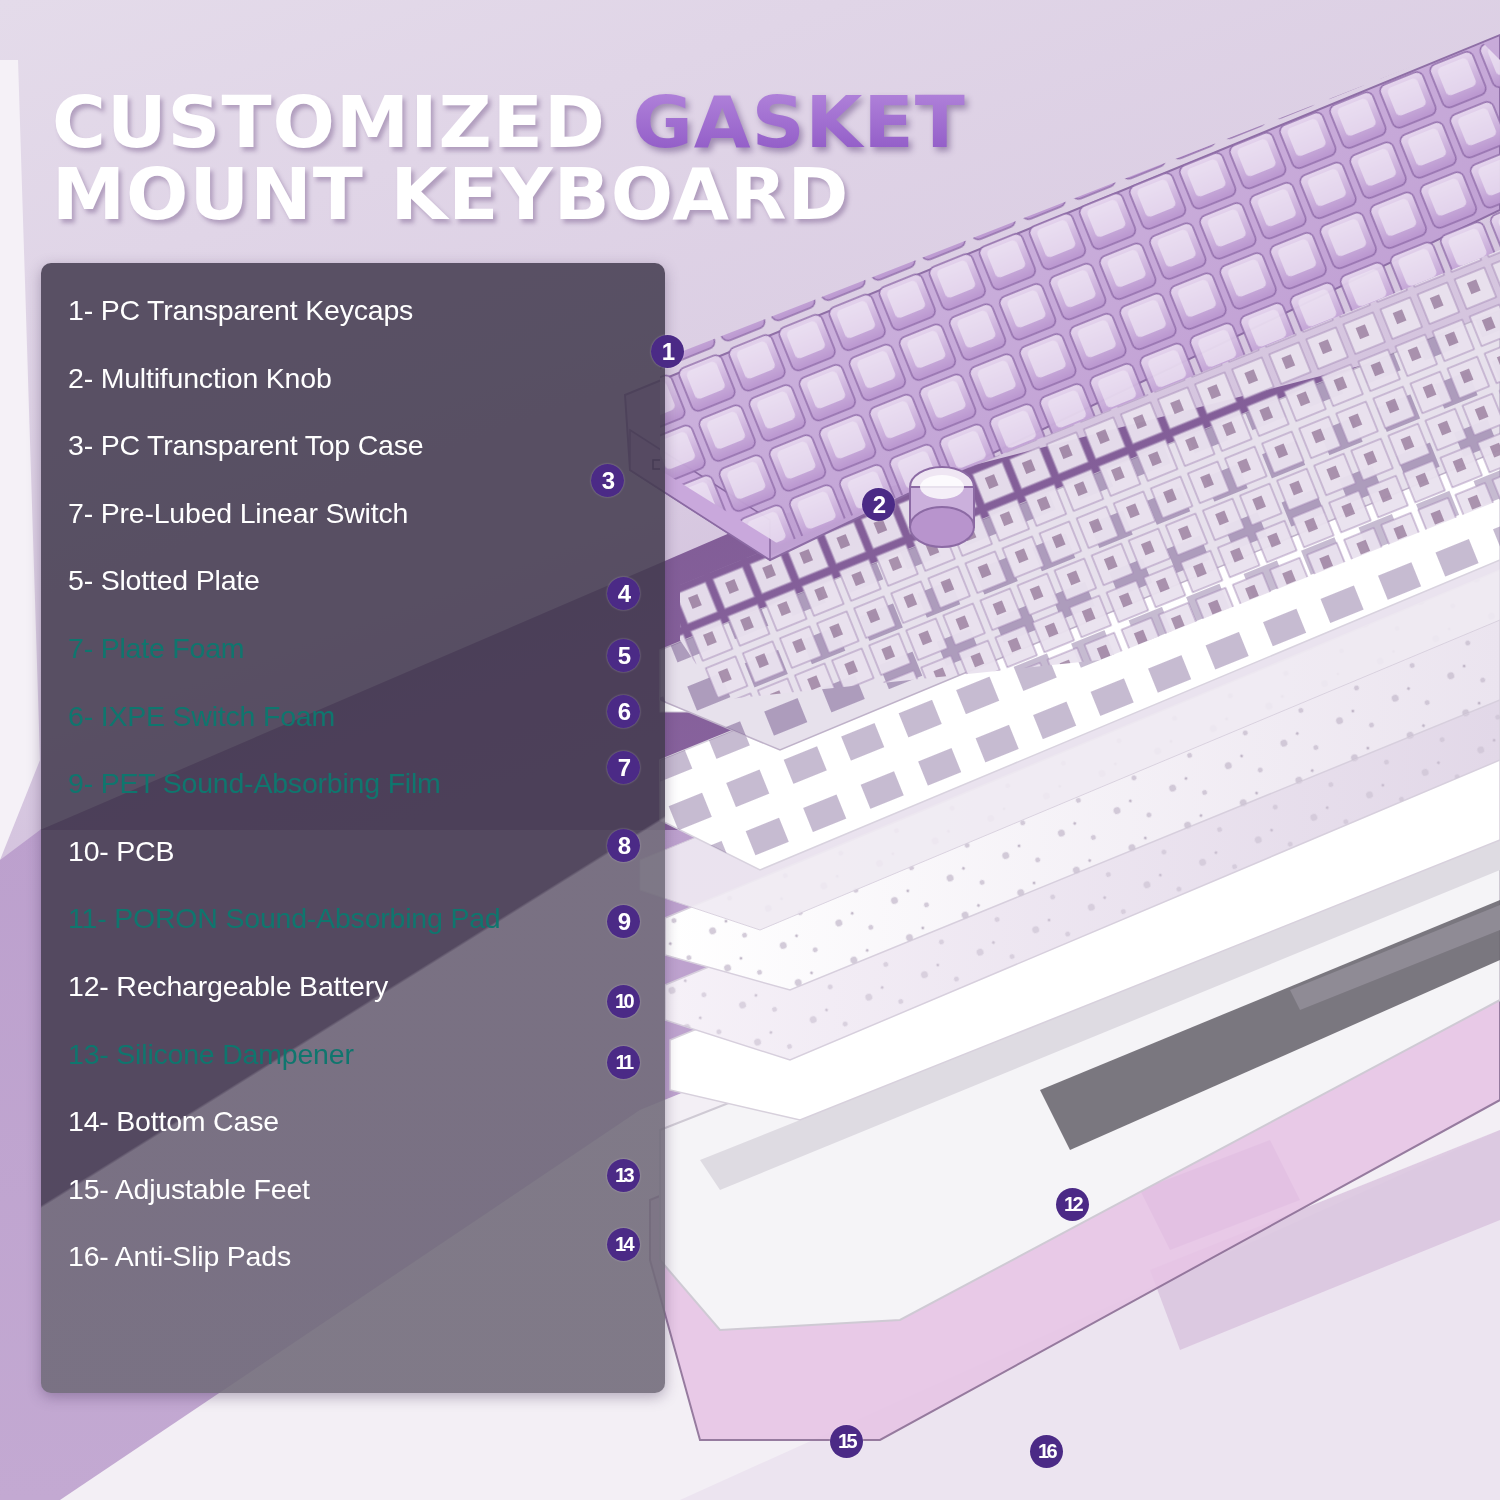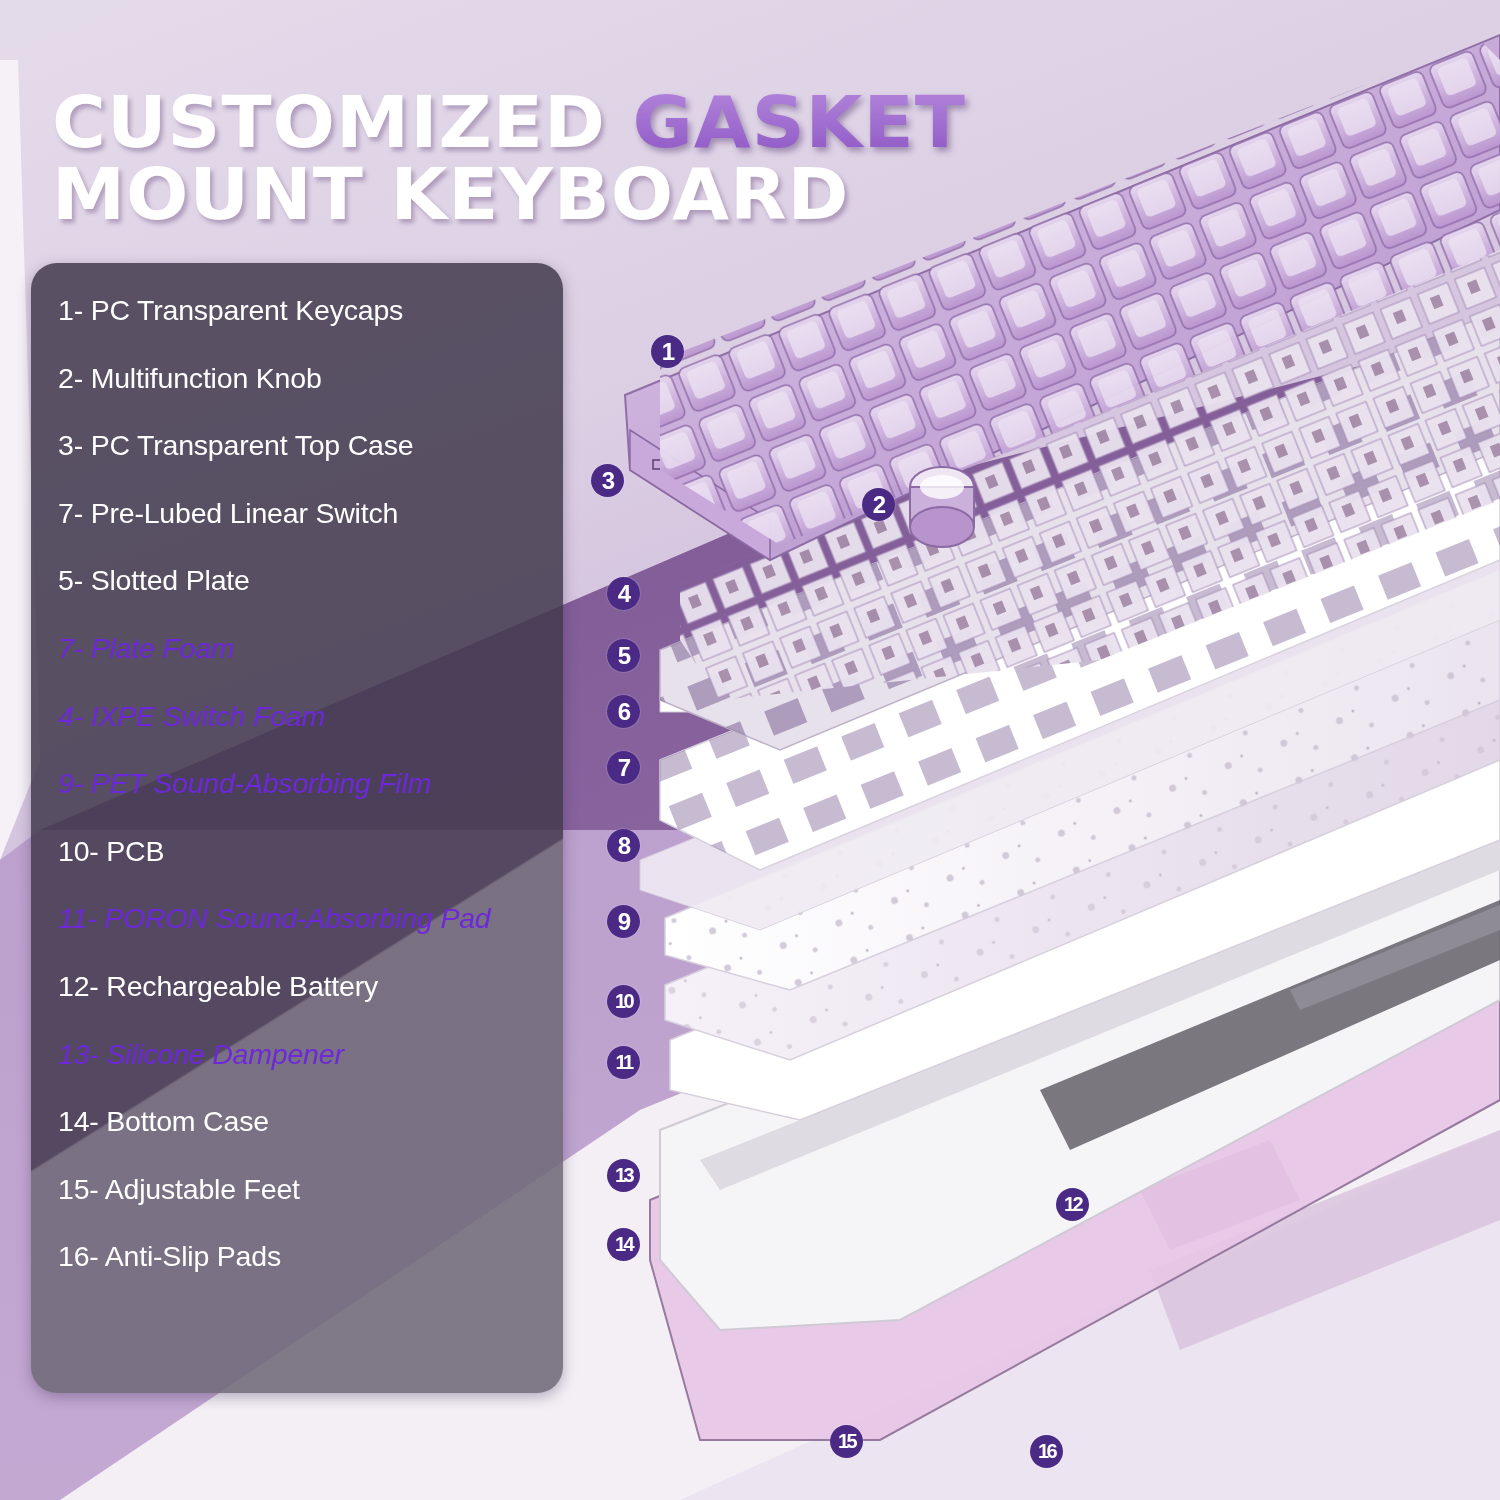--- a/index.html
+++ b/index.html
@@ -26,39 +26,39 @@
   }
   .title .line { display: block; height: 72px; }
   .title .accent {
     background: linear-gradient(180deg, #b689dd 0%, #8c55c4 100%);
     -webkit-background-clip: text; background-clip: text;
     color: transparent;
     text-shadow: none;
     filter: drop-shadow(3px 4px 3px rgba(80, 50, 110, 0.45));
   }
   .legend-panel {
-    position: absolute; left: 31px; top: 263px; width: 532px; height: 1130px;
-    border-radius: 26px;
+    position: absolute; left: 41px; top: 263px; width: 624px; height: 1130px;
+    border-radius: 10px;
     background: rgba(66, 58, 78, 0.86);
     box-shadow: 0 4px 14px rgba(60, 40, 80, 0.35);
     overflow: hidden;
   }
   .legend-panel .shine {
     position: absolute; inset: 0; pointer-events: none;
     background: linear-gradient(148deg, rgba(255,255,255,0) 62%, rgba(255,255,255,0.22) 62.2%, rgba(255,255,255,0.22) 100%);
   }
   .legend-list {
     position: absolute; left: 27px; top: 33px; list-style: none;
   }
   .legend-item {
     font-size: 28.5px; line-height: 28px; height: 67.6px;
     color: #ffffff; white-space: nowrap;
     letter-spacing: -0.2px;
   }
-  .legend-item.highlight { color: #6d28d9; font-style: italic; }
+  .legend-item.highlight { color: #0f766e; }
 
   
   .art { position: absolute; left: 0; top: 0; width: 1500px; height: 1500px; }
 
   .callout {
     position: absolute; width: 33px; height: 33px; border-radius: 50%;
     background: #4b2a86;
     color: #ffffff; font-weight: bold; font-size: 24px; line-height: 33px;
     text-align: center; letter-spacing: -2px;
     font-family: "Liberation Sans", sans-serif;
@@ -178,21 +178,21 @@
 
 <section class="legend-panel">
   <div class="shine"></div>
   <ol class="legend-list">
     <li class="legend-item">1- PC Transparent Keycaps</li>
     <li class="legend-item">2- Multifunction Knob</li>
     <li class="legend-item">3- PC Transparent Top Case</li>
     <li class="legend-item">7- Pre-Lubed Linear Switch</li>
     <li class="legend-item">5- Slotted Plate</li>
     <li class="legend-item highlight">7- Plate Foam</li>
-    <li class="legend-item highlight">4- IXPE Switch Foam</li>
+    <li class="legend-item highlight">6- IXPE Switch Foam</li>
     <li class="legend-item highlight">9- PET Sound-Absorbing Film</li>
     <li class="legend-item">10- PCB</li>
     <li class="legend-item highlight">11- PORON Sound-Absorbing Pad</li>
     <li class="legend-item">12- Rechargeable Battery</li>
     <li class="legend-item highlight">13- Silicone Dampener</li>
     <li class="legend-item">14- Bottom Case</li>
     <li class="legend-item">15- Adjustable Feet</li>
     <li class="legend-item">16- Anti-Slip Pads</li>
   </ol>
 </section>

